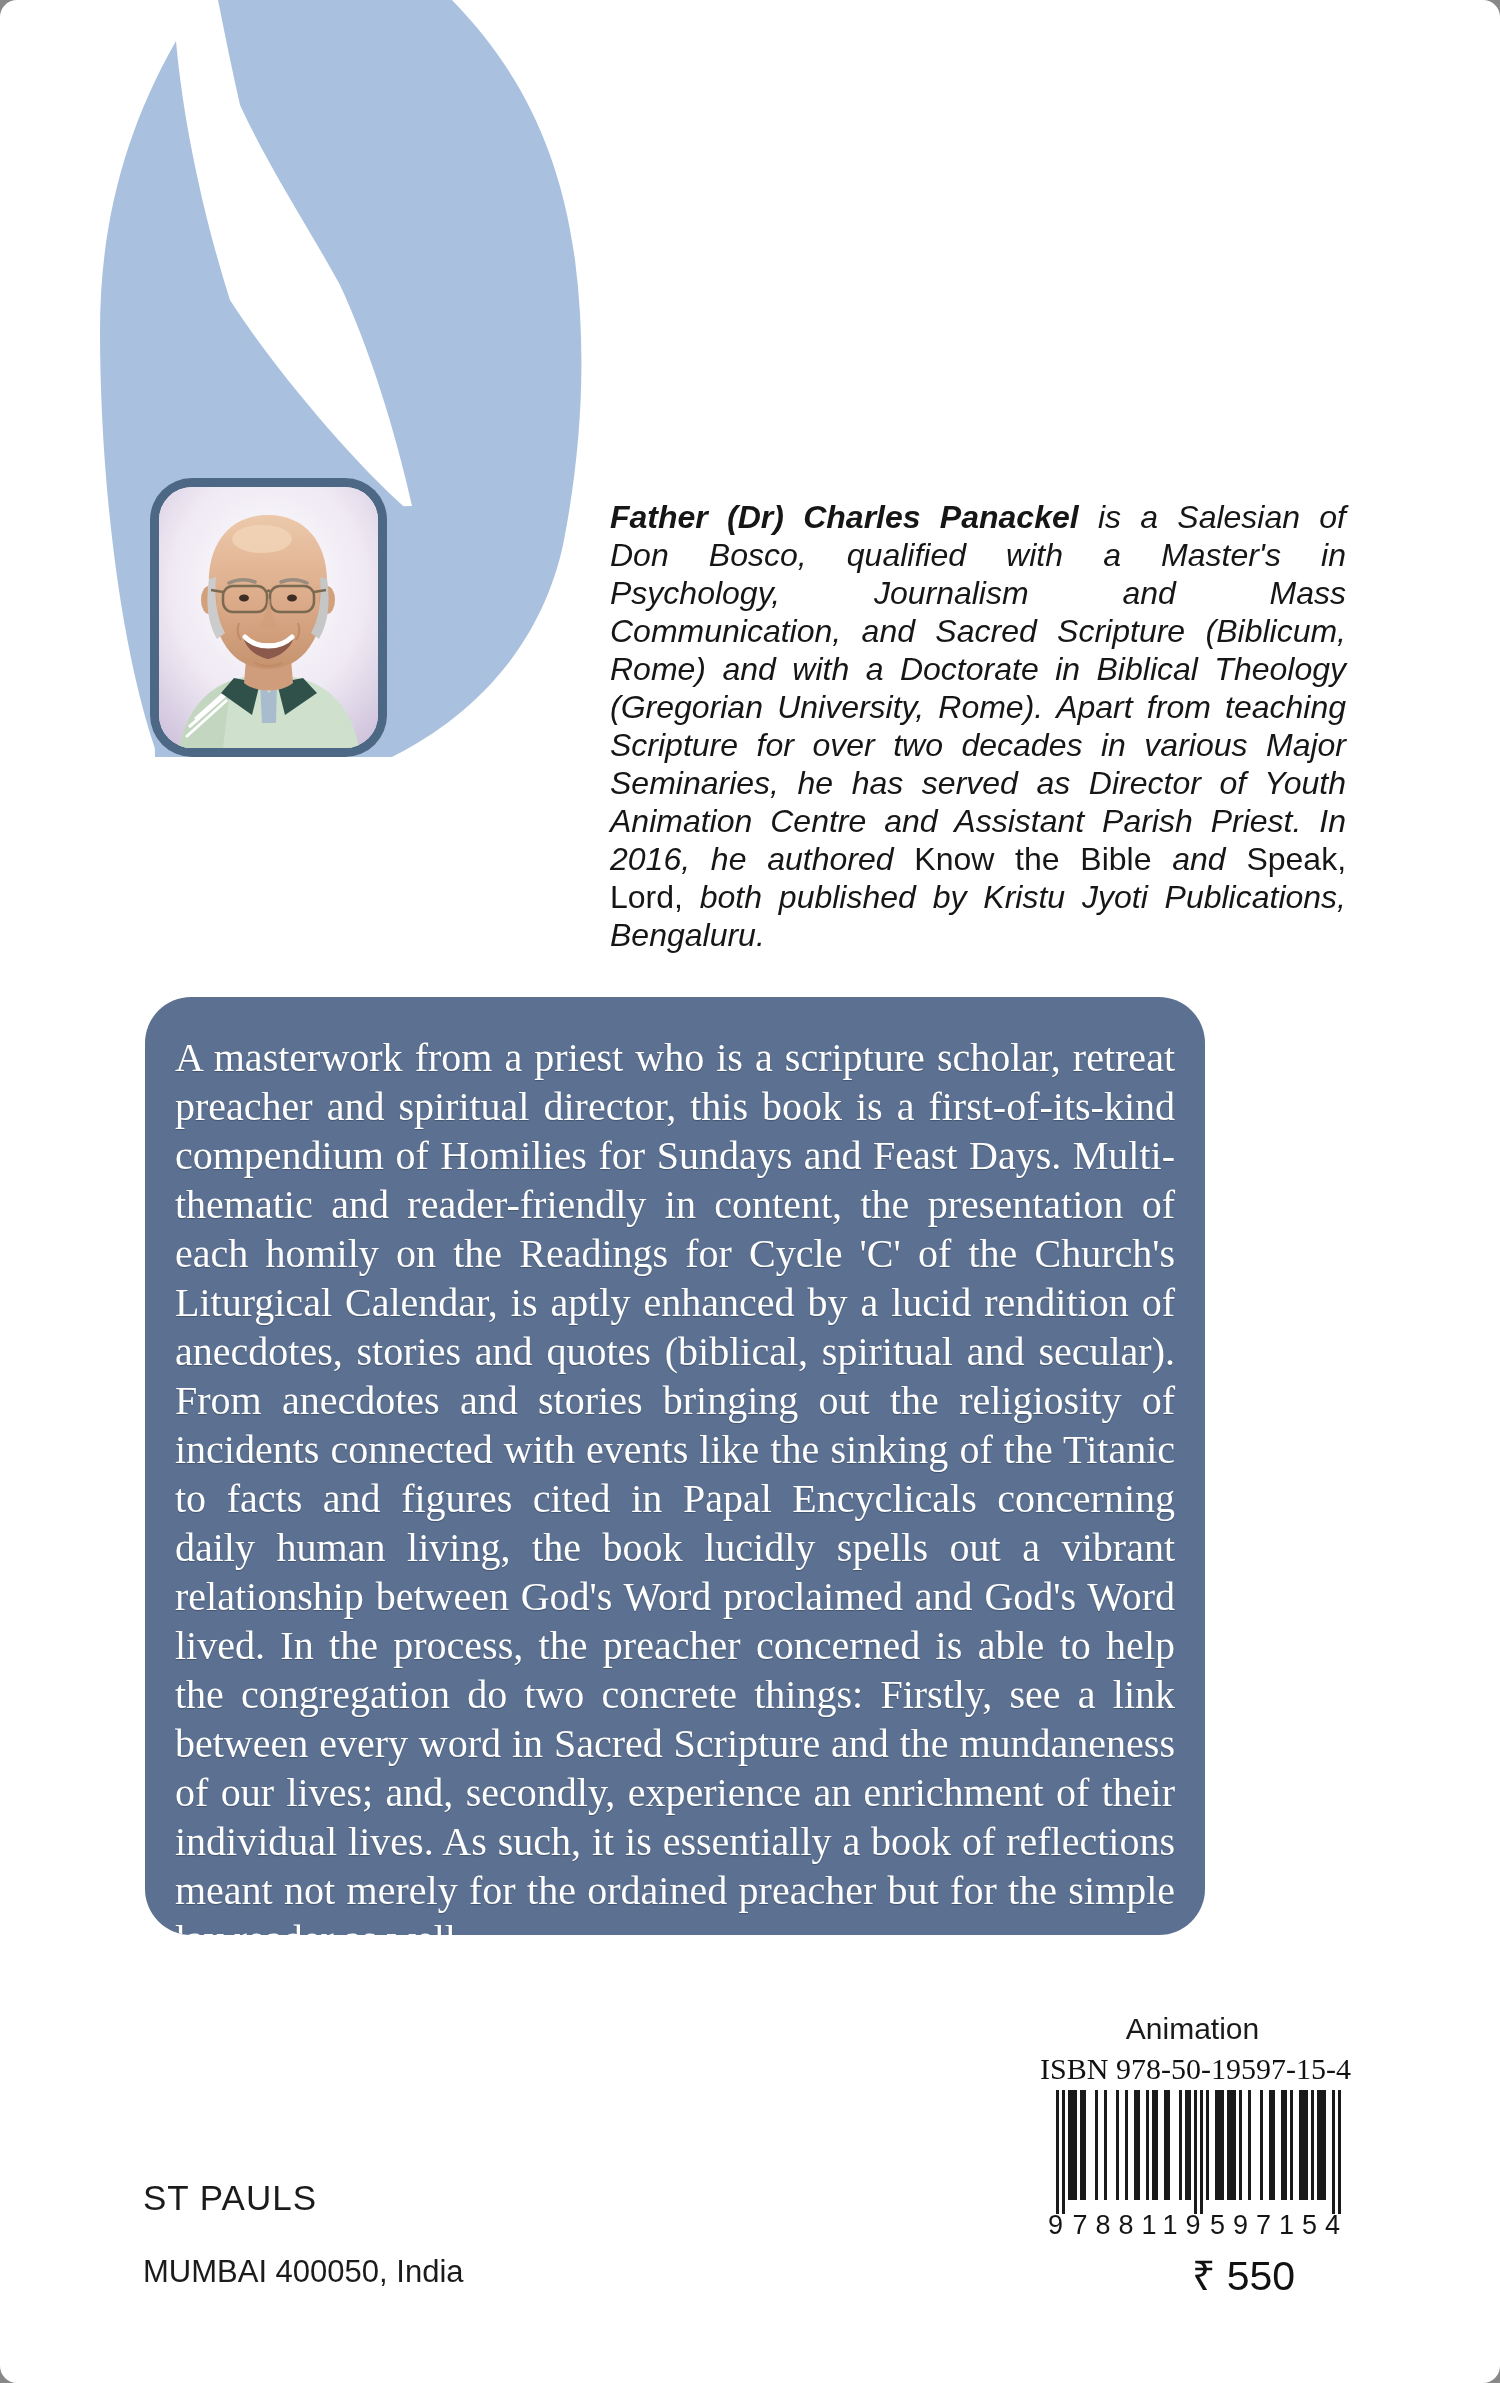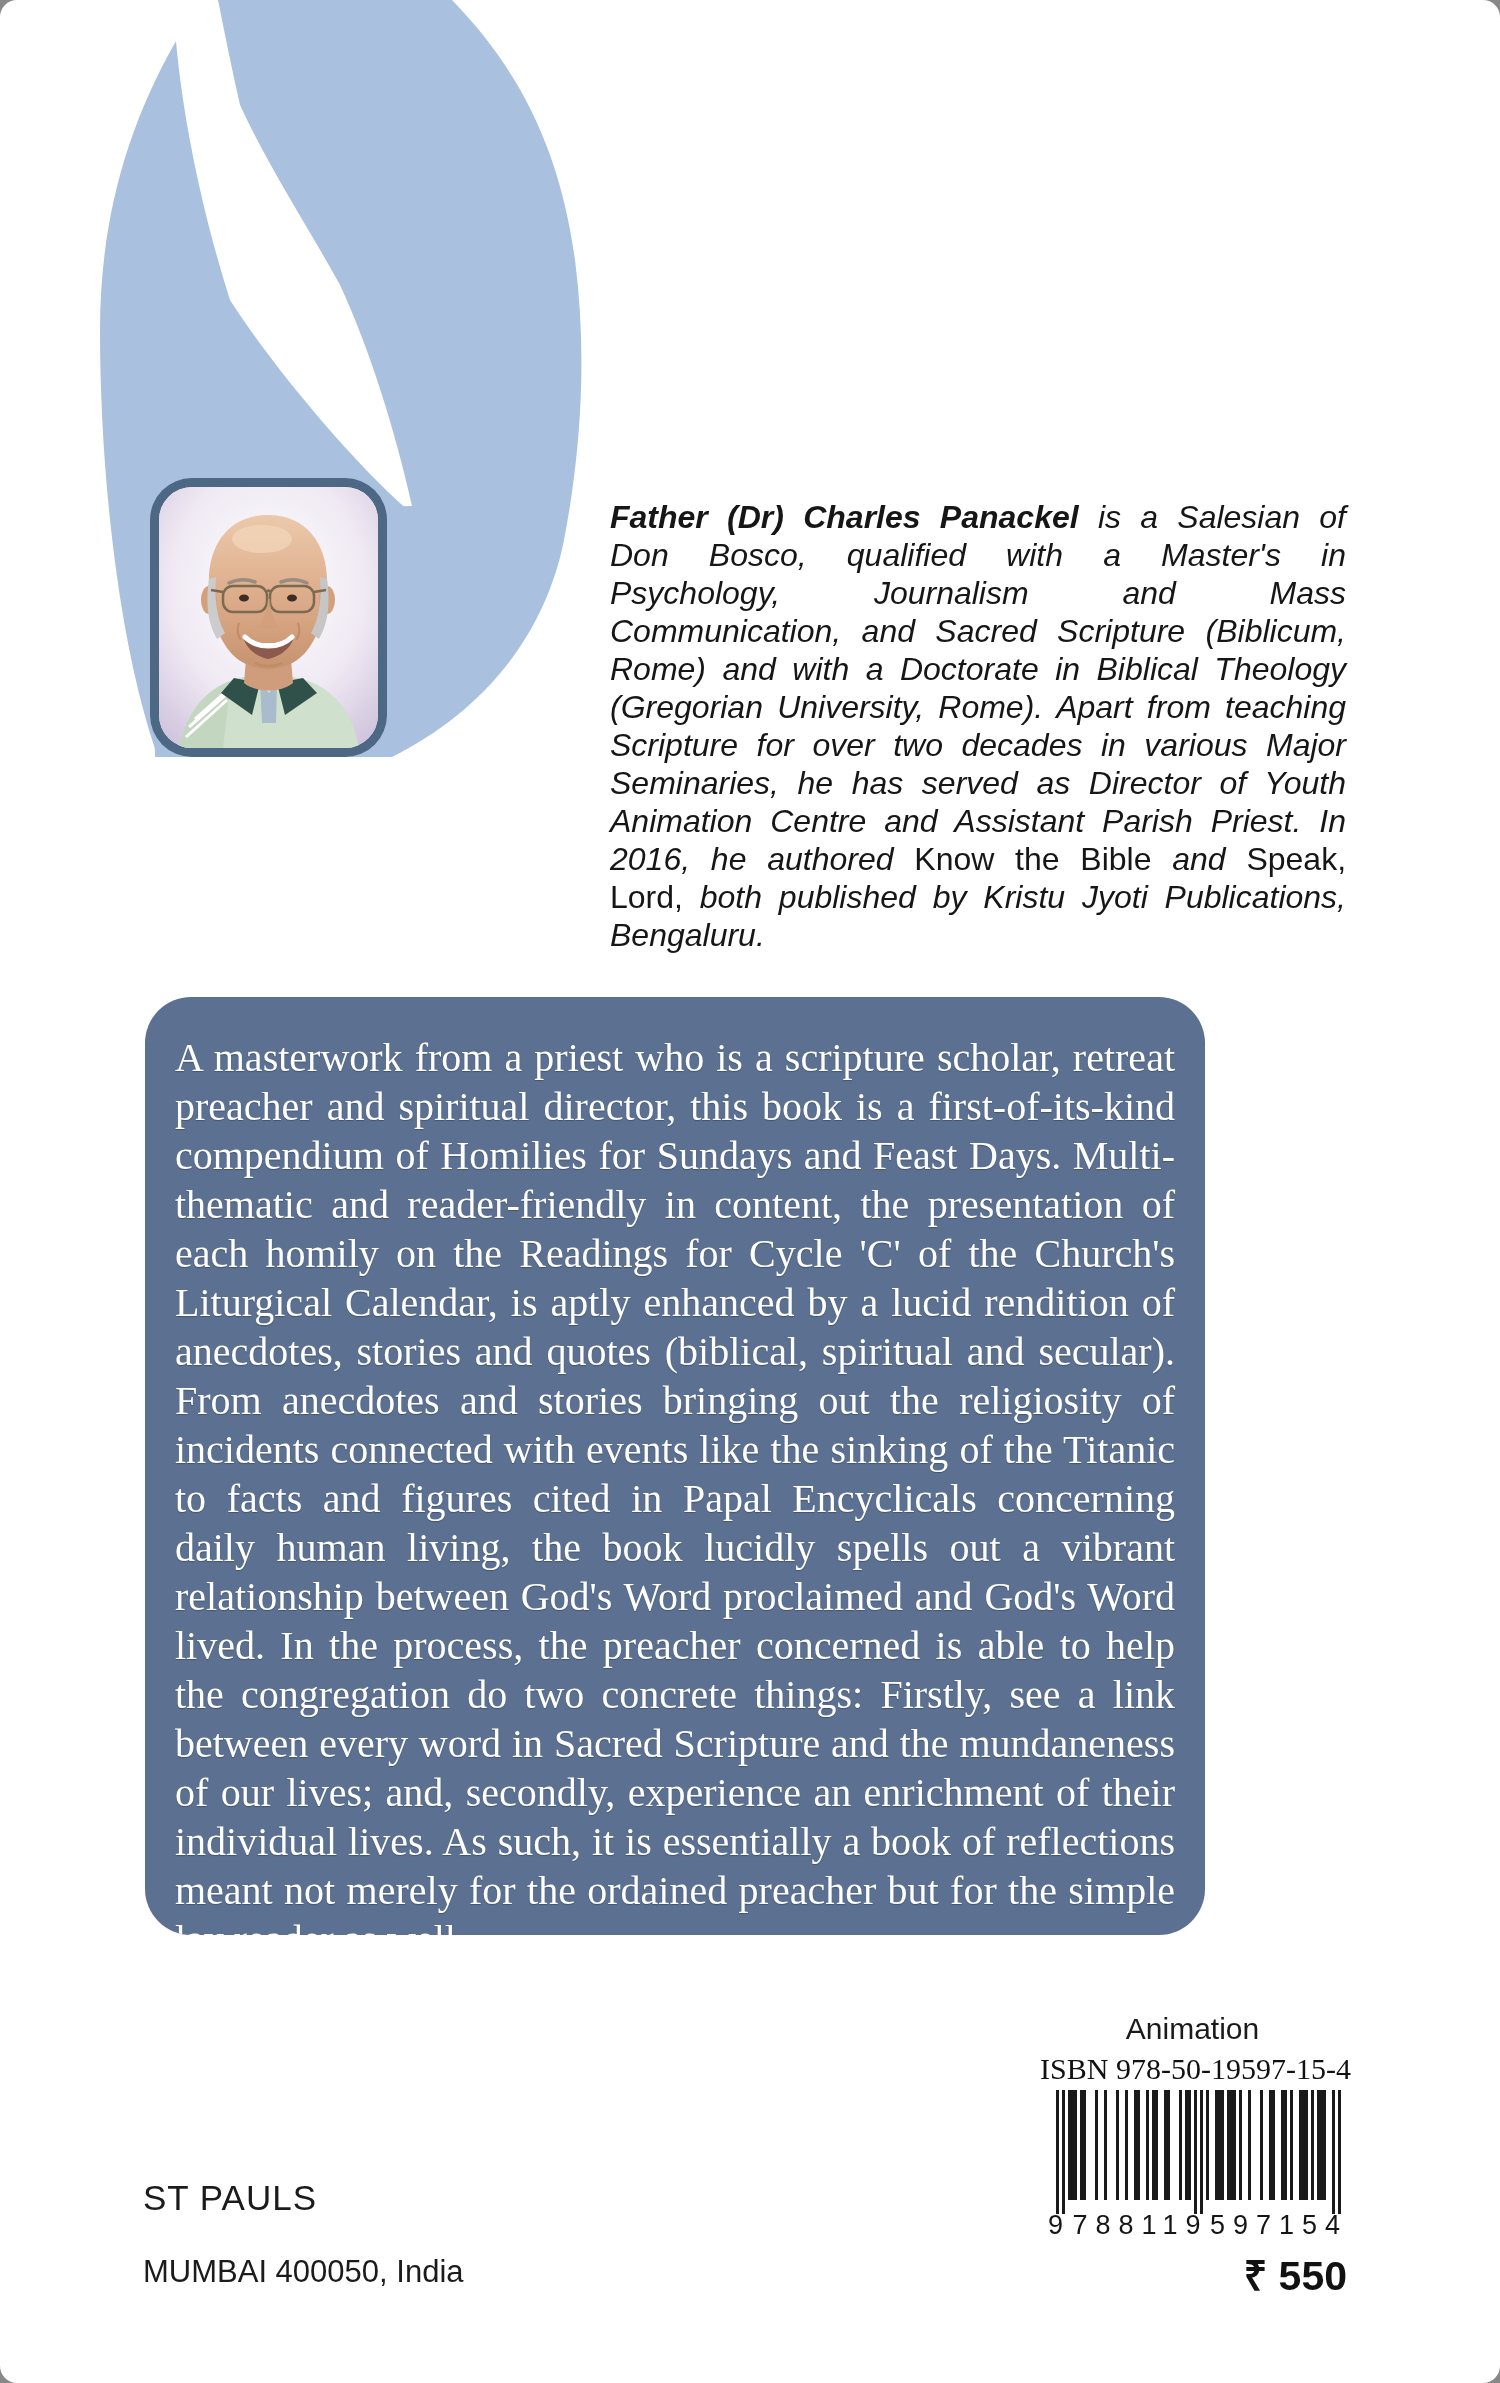--- a/index.html
+++ b/index.html
@@ -50,21 +50,21 @@
   }
   .barcode{position:absolute;left:1056px;top:2090px;width:285px;height:124px;}
   .barcode-digits{
     position:absolute;left:1048px;top:2210px;width:300px;
     display:flex;justify-content:space-between;
     font-size:27px;color:#151515;
   }
   .barcode-digits span{letter-spacing:8px;}
   .price{
     position:absolute;left:1140px;top:2246px;width:207px;
-    text-align:right;font-size:41px;font-weight:700;color:#111111;
+    text-align:center;font-size:41px;font-weight:400;color:#111111;
   }
   .publisher-name{
     position:absolute;left:143px;top:2178px;
     font-size:35px;color:#1b1b1b;letter-spacing:1px;
   }
   .publisher-addr1{
     position:absolute;left:143px;top:2218px;
     font-size:31px;color:#1b1b1b;
   }
   .publisher-addr2{

